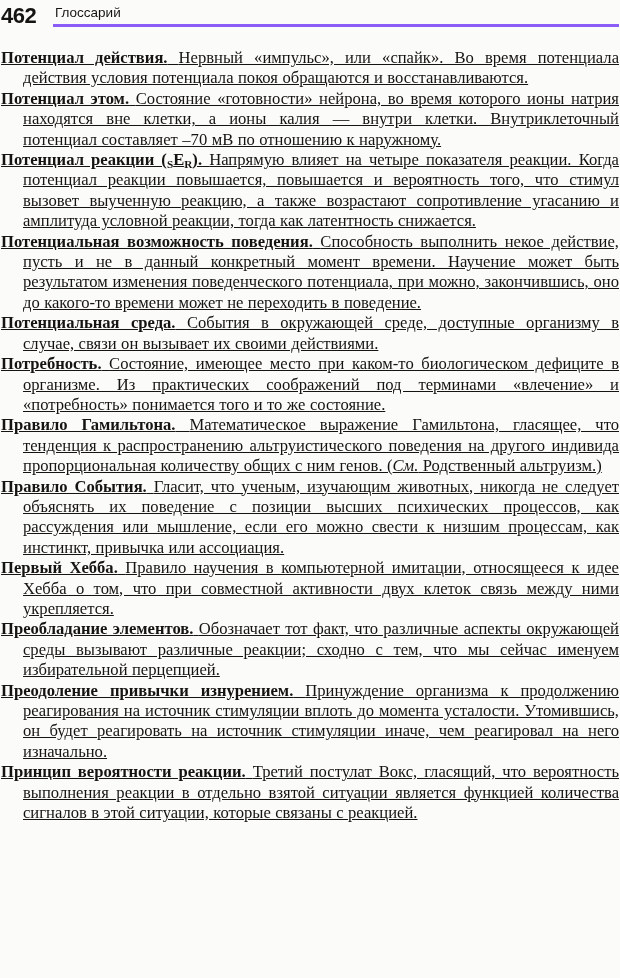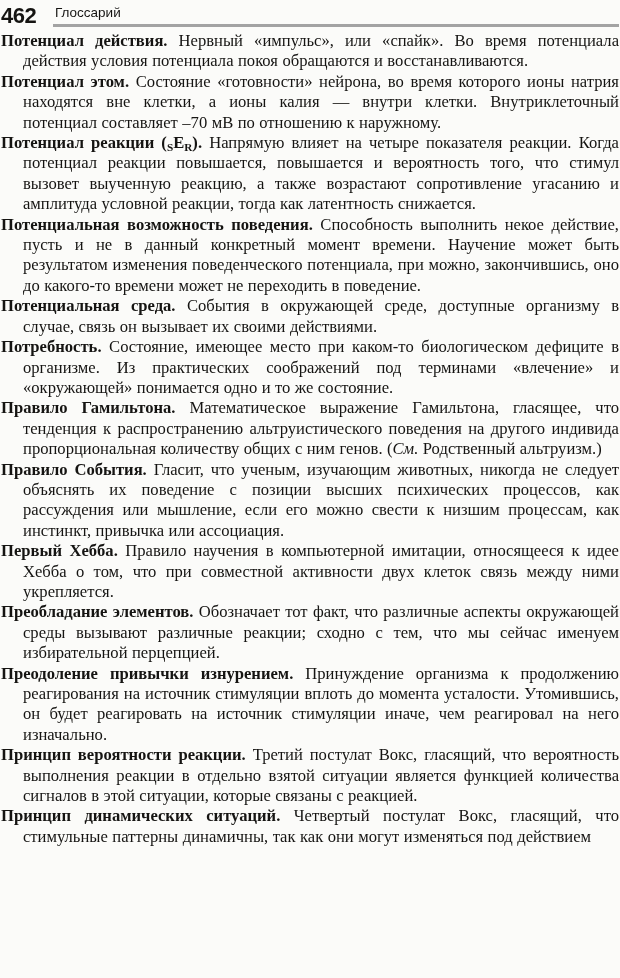--- a/index.html
+++ b/index.html
@@ -23,35 +23,36 @@
     font-weight: bold;
     font-size: 22px;
     line-height: 22px;
     letter-spacing: -0.5px;
     width: 52px;
     flex: 0 0 52px;
     padding-left: 1px;
   }
   .header-rule-wrap {
     flex: 1 1 auto;
-    border-bottom: 3px solid #a3a3a3;
+    border-bottom: 3px solid #8b5cf6;
     padding-bottom: 3px;
     margin-right: 1px;
   }
   .section-title {
     font-family: "Liberation Sans", "DejaVu Sans", sans-serif;
     font-size: 13.5px;
     line-height: 15px;
     padding-left: 2px;
   }
 
   
   .glossary {
-    margin-top: 4px;
+    margin-top: 21px;
     padding: 0 1px 0 1px;
+    text-decoration: underline;
   }
   .entry {
     margin: 0;
     font-size: 16.6px;
     line-height: 20.4px;
     text-align: justify;
     padding-left: 22px;
     text-indent: -22px;
     word-spacing: 0.3px;
   }
@@ -73,23 +74,22 @@
     <div class="header-rule-wrap">
       <span class="section-title">Глоссарий</span>
     </div>
   </header>
 
   <main class="glossary">
       <p class="entry"><b>Потенциал действия.</b> <span>Нервный «импульс», или «спайк». Во время потенциала действия условия потенциала покоя обращаются и восстанавливаются.</span></p>
       <p class="entry"><b>Потенциал этом.</b> <span>Состояние «готовности» нейрона, во время которого ионы натрия находятся вне клетки, а ионы калия — внутри клетки. Внутриклеточный потенциал составляет –70 мВ по отношению к наружному.</span></p>
       <p class="entry"><b>Потенциал реакции (<sub>S</sub>E<sub>R</sub>).</b> <span>Напрямую влияет на четыре показателя реакции. Когда потенциал реакции повышается, повышается и вероятность того, что стимул вызовет выученную реакцию, а также возрастают сопротивление угасанию и амплитуда условной реакции, тогда как латентность снижается.</span></p>
       <p class="entry"><b>Потенциальная возможность поведения.</b> <span>Способность выполнить некое действие, пусть и не в данный конкретный момент времени. Научение может быть результатом изменения поведенческого потенциала, при можно, закончившись, оно до какого-то времени может не переходить в поведение.</span></p>
-      <p class="entry"><b>Потенциальная среда.</b> <span>События в окружающей среде, доступные организму в случае, связь он вызывает их своими действиями.</span></p>
-      <p class="entry"><b>Потребность.</b> <span>Состояние, имеющее место при каком-то биологическом дефиците в организме. Из практических соображений под терминами «влечение» и «окружающей» понимается одно и то же состояние.</span></p>
+      <p class="entry"><b>Потенциальная среда.</b> <span>События в окружающей среде, доступные организму в случае, связи он вызывает их своими действиями.</span></p>
+      <p class="entry"><b>Потребность.</b> <span>Состояние, имеющее место при каком-то биологическом дефиците в организме. Из практических соображений под терминами «влечение» и «потребность» понимается того и то же состояние.</span></p>
       <p class="entry"><b>Правило Гамильтона.</b> <span>Математическое выражение Гамильтона, гласящее, что тенденция к распространению альтруистического поведения на другого индивида пропорциональная количеству общих с ним генов. (<i>См.</i> Родственный альтруизм.)</span></p>
       <p class="entry"><b>Правило События.</b> <span>Гласит, что ученым, изучающим животных, никогда не следует объяснять их поведение с позиции высших психических процессов, как рассуждения или мышление, если его можно свести к низшим процессам, как инстинкт, привычка или ассоциация.</span></p>
       <p class="entry"><b>Первый Хебба.</b> <span>Правило научения в компьютерной имитации, относящееся к идее Хебба о том, что при совместной активности двух клеток связь между ними укрепляется.</span></p>
       <p class="entry"><b>Преобладание элементов.</b> <span>Обозначает тот факт, что различные аспекты окружающей среды вызывают различные реакции; сходно с тем, что мы сейчас именуем избирательной перцепцией.</span></p>
       <p class="entry"><b>Преодоление привычки изнурением.</b> <span>Принуждение организма к продолжению реагирования на источник стимуляции вплоть до момента усталости. Утомившись, он будет реагировать на источник стимуляции иначе, чем реагировал на него изначально.</span></p>
       <p class="entry"><b>Принцип вероятности реакции.</b> <span>Третий постулат Вокс, гласящий, что вероятность выполнения реакции в отдельно взятой ситуации является функцией количества сигналов в этой ситуации, которые связаны с реакцией.</span></p>
-      <p class="entry"><b>Принцип динамических ситуаций.</b> <span>Четвертый постулат Вокс, гласящий, что стимульные паттерны динамичны, так как они могут изменяться под действием</span></p>
     </main>
 </div>
 
 </body></html>

